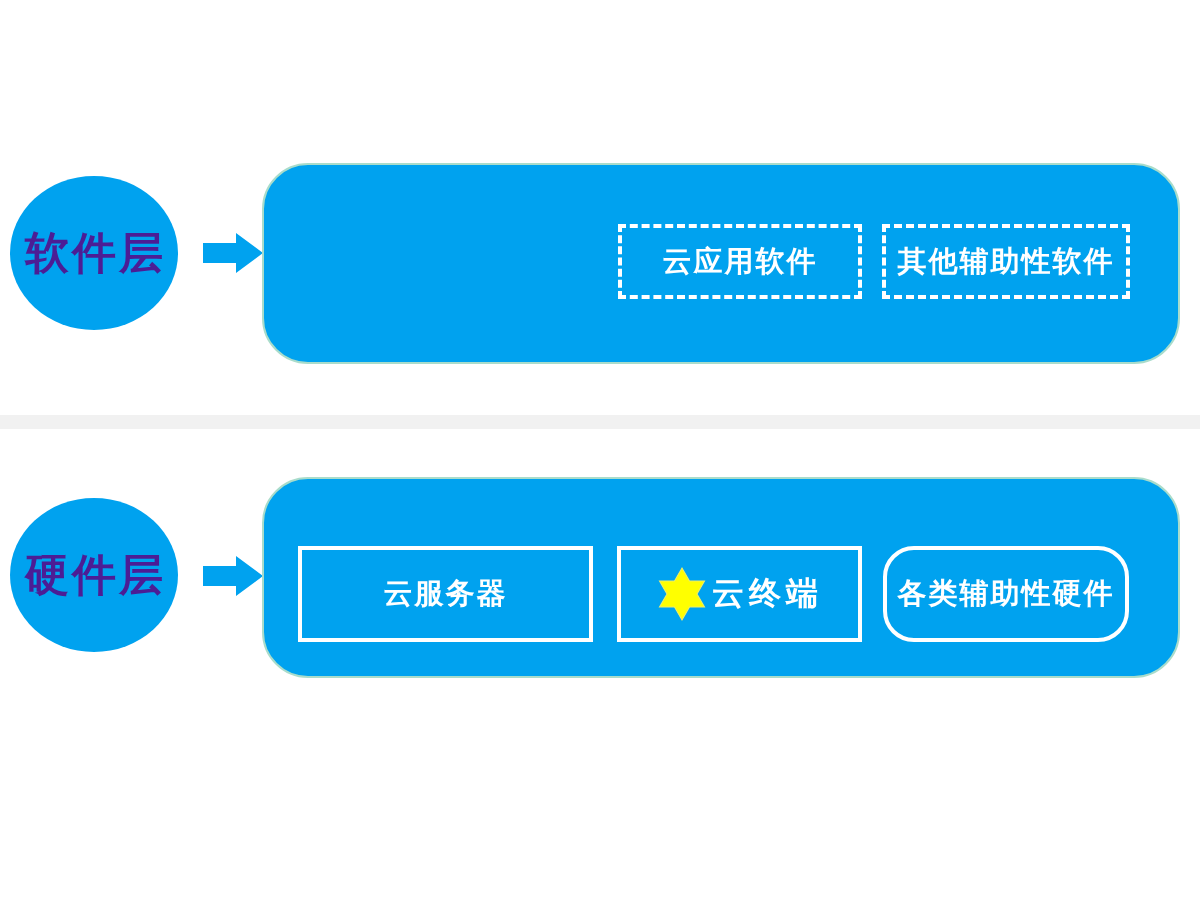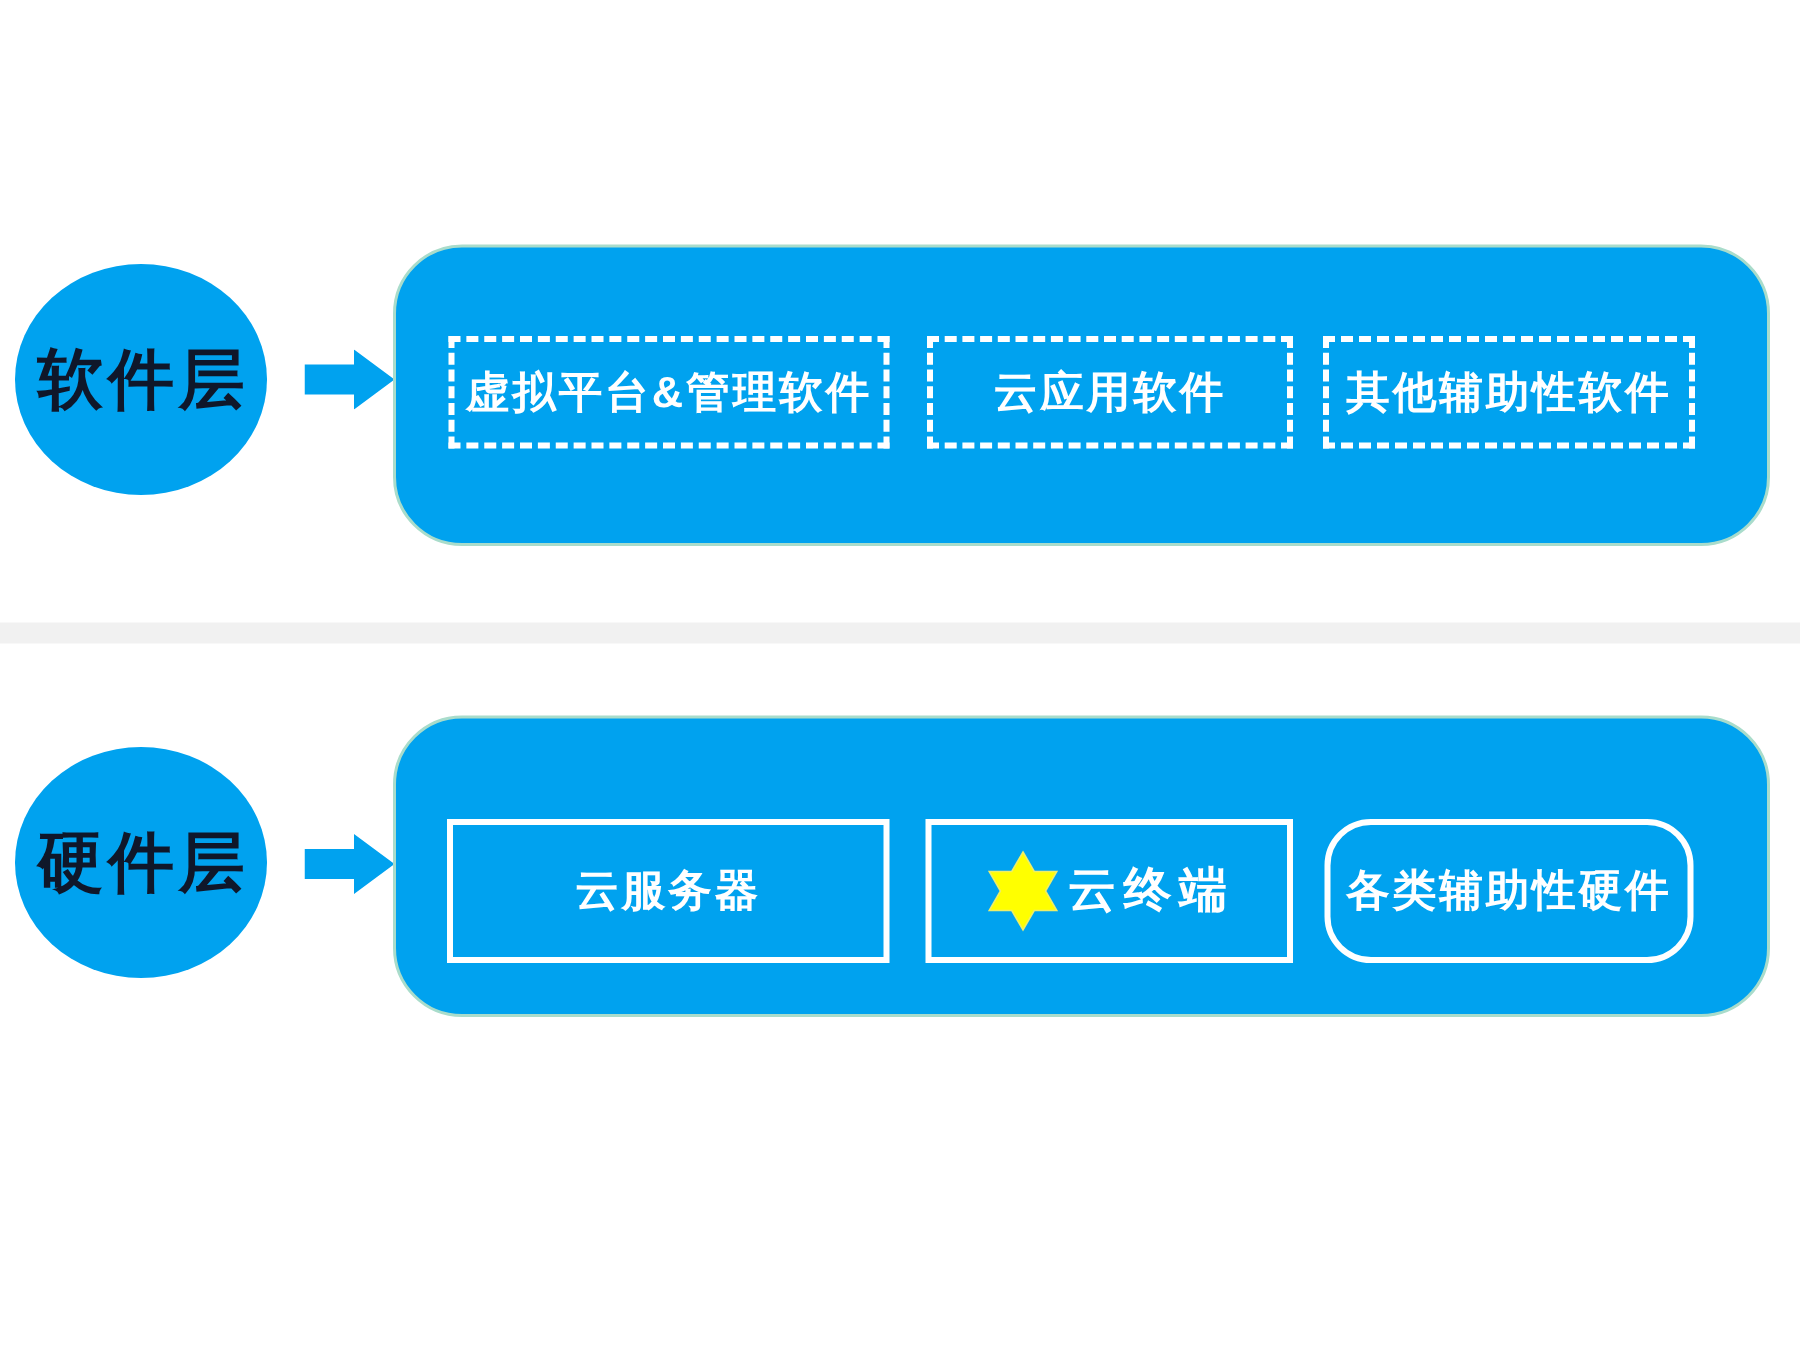--- a/index.html
+++ b/index.html
@@ -21,21 +21,21 @@
   .divider-band{
     position:absolute;left:0;top:415px;width:1200px;height:14px;
     background:var(--divider);
   }
   .layer-circle{
     position:absolute;left:10px;width:168px;height:154px;
     background:var(--blue);border-radius:50%;
     display:flex;align-items:center;justify-content:center;
   }
   .layer-circle .circle-label{
-    color:#0f172a;font-size:44px;font-weight:bold;letter-spacing:3px;
+    color:#4c1d95;font-size:44px;font-weight:bold;letter-spacing:3px;
     text-indent:3px;white-space:nowrap;
   }
   .circle-software{top:176px;}
   .circle-hardware{top:498px;}
   .arrow{position:absolute;left:203px;width:60px;height:40px;}
   .arrow-software{top:233px;}
   .arrow-hardware{top:556px;}
   .panel{
     position:absolute;left:262px;width:918px;height:201px;
     background:var(--blue);
@@ -70,23 +70,20 @@
 
   <div class="layer-circle circle-software">
     <span class="circle-label">软件层</span>
   </div>
 
   <svg class="arrow arrow-software" viewBox="0 0 60 40" aria-hidden="true">
     <polygon points="0,10 33,10 33,0 60,20 33,40 33,30 0,30" fill="#00A2EF"></polygon>
   </svg>
 
   <div class="panel panel-software">
-    <div class="item dashed item-1">
-      <span>虚拟平台&amp;管理软件</span>
-    </div>
     <div class="item dashed item-2">
       <span>云应用软件</span>
     </div>
     <div class="item dashed item-3">
       <span>其他辅助性软件</span>
     </div>
   </div>
 
   <div class="layer-circle circle-hardware">
     <span class="circle-label">硬件层</span>

